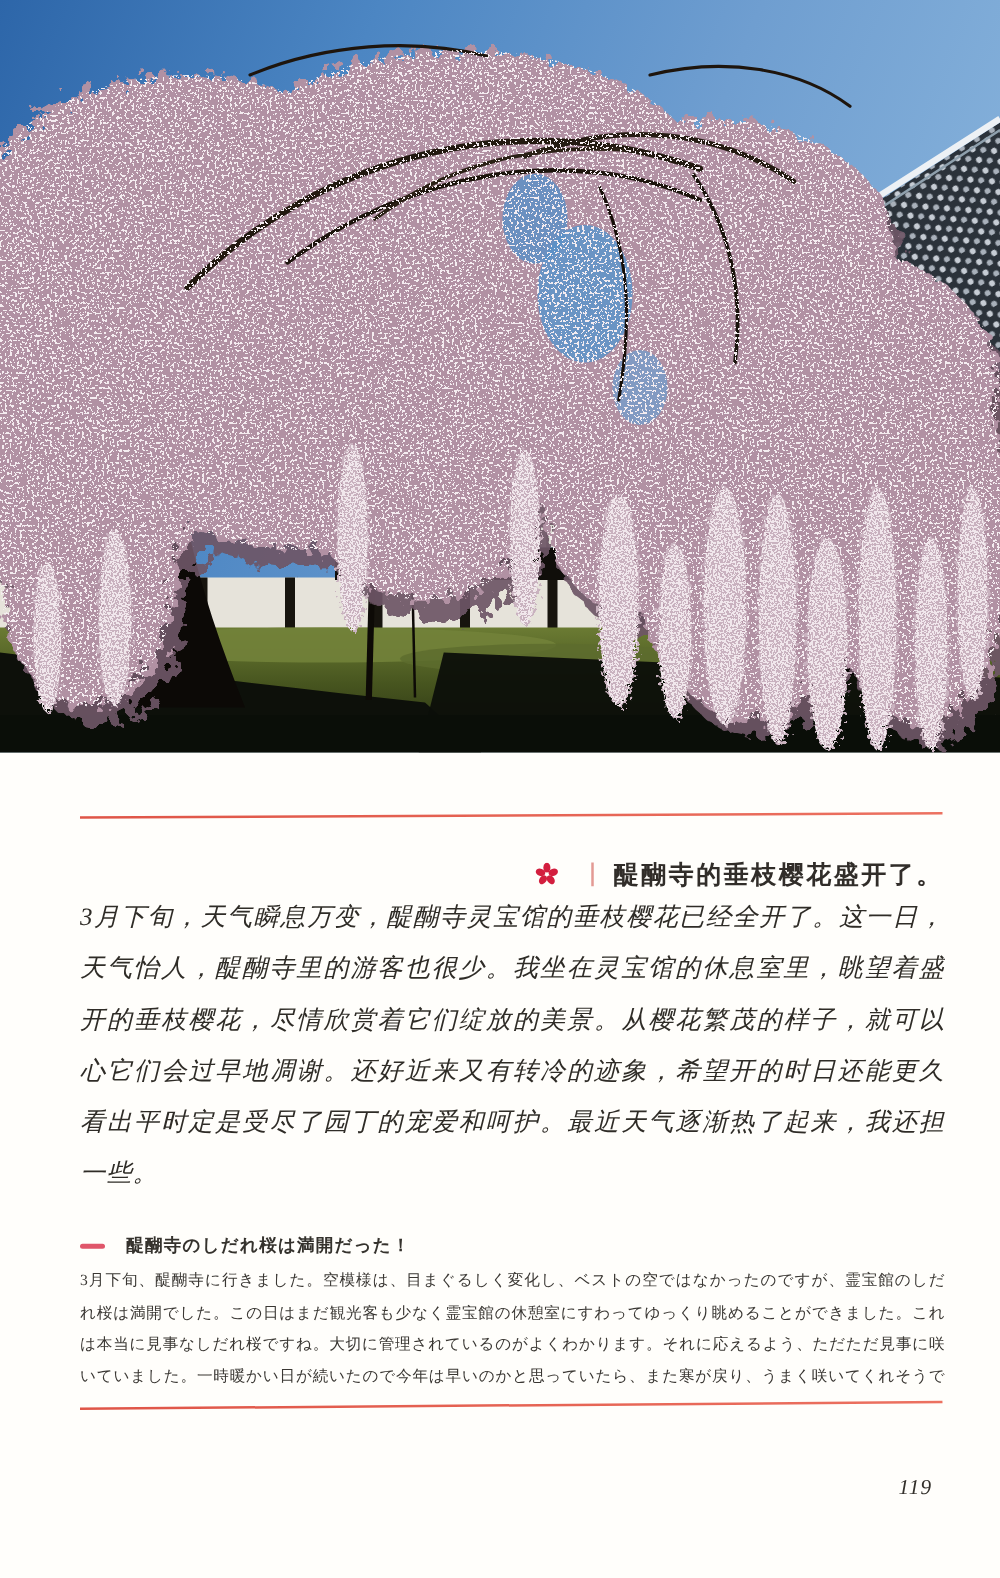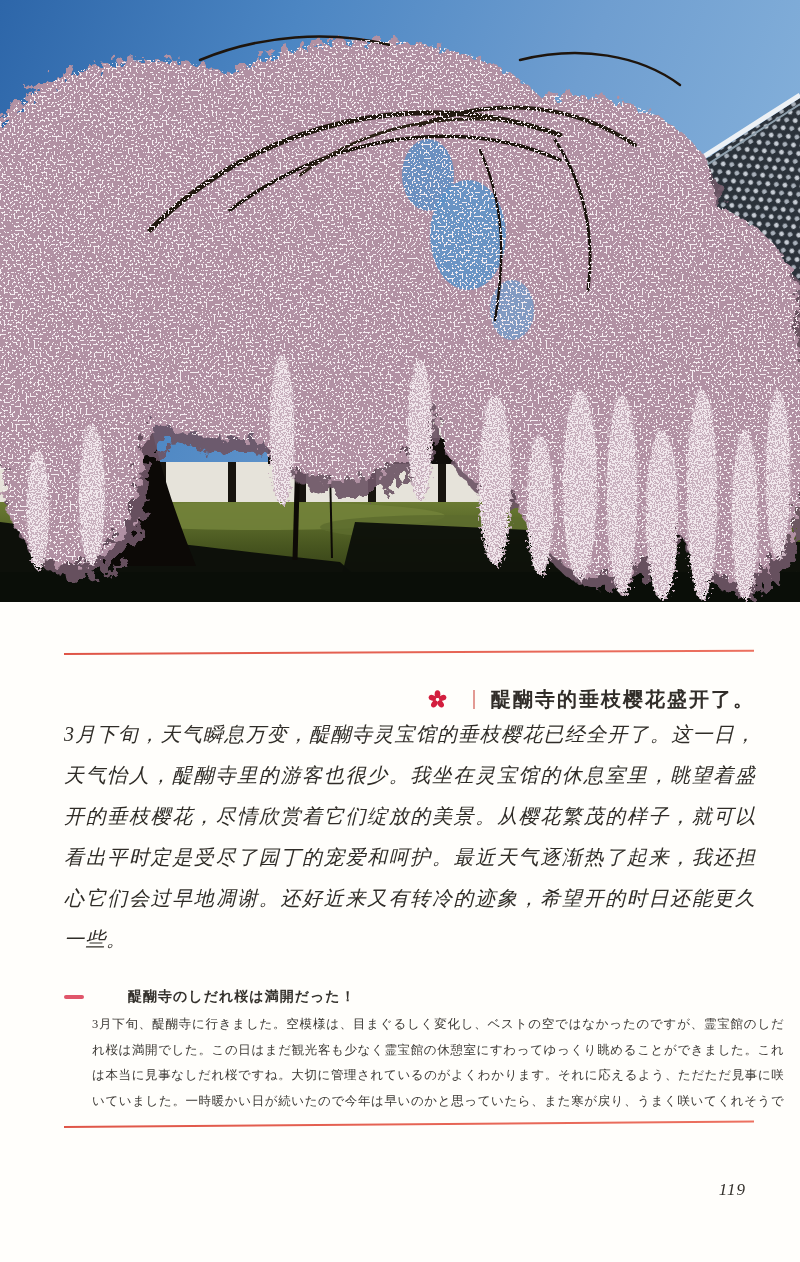--- a/index.html
+++ b/index.html
@@ -18,24 +18,24 @@
   .rule-top{top:653px;transform:rotate(-0.28deg);}
   .rule-bottom{top:1126px;transform:rotate(-0.45deg);}
   .cn-title-row{position:absolute;left:63px;top:684px;width:692px;height:30px;display:flex;align-items:center;justify-content:flex-end;}
   .sakura{width:19px;height:19px;flex:0 0 auto;}
   .title-bar{width:2px;height:19px;background:#e39a94;margin-left:26px;margin-right:16px;flex:0 0 auto;}
   .cn-title{font-size:20px;font-weight:bold;letter-spacing:2px;color:#312d29;white-space:nowrap;}
   .cn-para{position:absolute;left:64px;top:714px;width:692px;font-style:italic;}
   .cn-line{height:41px;line-height:41px;font-size:20px;letter-spacing:1px;color:#2f2c27;
            text-align:justify;text-align-last:justify;overflow:hidden;}
   .cn-line.last{text-align-last:left;}
-  .jp-header{position:absolute;left:64px;top:987px;width:692px;height:20px;display:flex;align-items:center;gap:27px;}
+  .jp-header{position:absolute;left:64px;top:987px;width:692px;height:20px;display:flex;align-items:center;}
   .jp-dash{width:20px;height:3.5px;border-radius:2px;background:var(--marker-pink);flex:0 0 auto;margin-right:17px;}
   .jp-title{font-size:14px;font-weight:bold;letter-spacing:1px;color:#35322d;white-space:nowrap;}
-  .jp-para{position:absolute;left:64px;top:1012px;width:692px;margin-left:28px;}
+  .jp-para{position:absolute;left:64px;top:1012px;width:692px;}
   .jp-line{height:25.6px;line-height:25.6px;font-size:12.5px;letter-spacing:0.2px;color:#3a3733;
            text-align:justify;text-align-last:justify;overflow:hidden;}
   .page-number{position:absolute;left:698px;top:1180px;width:48px;text-align:right;
                font-style:italic;font-size:17px;letter-spacing:1px;color:#34312c;}
 </style>
 </head>
 <body>
 
 <div class="page">
 
@@ -212,22 +212,22 @@
       <circle cx="10" cy="10" r="1.4" fill="#fffefb"></circle>
     </svg>
     <span class="title-bar"></span>
     <span class="cn-title">醍醐寺的垂枝樱花盛开了。</span>
   </div>
 
   <div class="cn-para">
     <div class="cn-line">3月下旬，天气瞬息万变，醍醐寺灵宝馆的垂枝樱花已经全开了。这一日，</div>
     <div class="cn-line">天气怡人，醍醐寺里的游客也很少。我坐在灵宝馆的休息室里，眺望着盛</div>
     <div class="cn-line">开的垂枝樱花，尽情欣赏着它们绽放的美景。从樱花繁茂的样子，就可以</div>
+    <div class="cn-line">心它们会过早地凋谢。还好近来又有转冷的迹象，希望开的时日还能更久</div>
     <div class="cn-line">看出平时定是受尽了园丁的宠爱和呵护。最近天气逐渐热了起来，我还担</div>
-    <div class="cn-line">心它们会过早地凋谢。还好近来又有转冷的迹象，希望开的时日还能更久</div>
     <div class="cn-line last">一些。</div>
   </div>
 
   <div class="jp-header">
     <span class="jp-dash"></span>
     <span class="jp-title">醍醐寺のしだれ桜は満開だった！</span>
   </div>
 
   <div class="jp-para">
     <div class="jp-line">3月下旬、醍醐寺に行きました。空模様は、目まぐるしく変化し、ベストの空ではなかったのですが、霊宝館のしだ</div>

